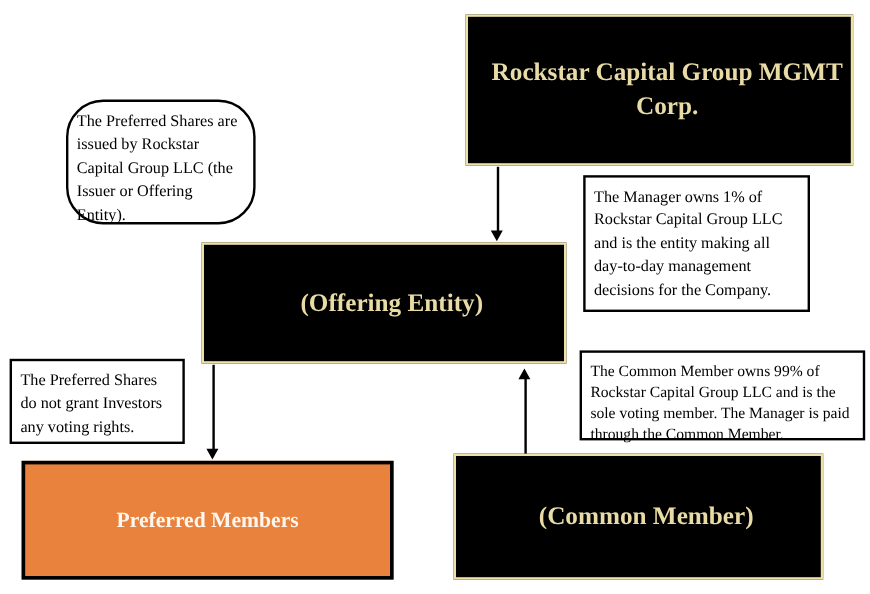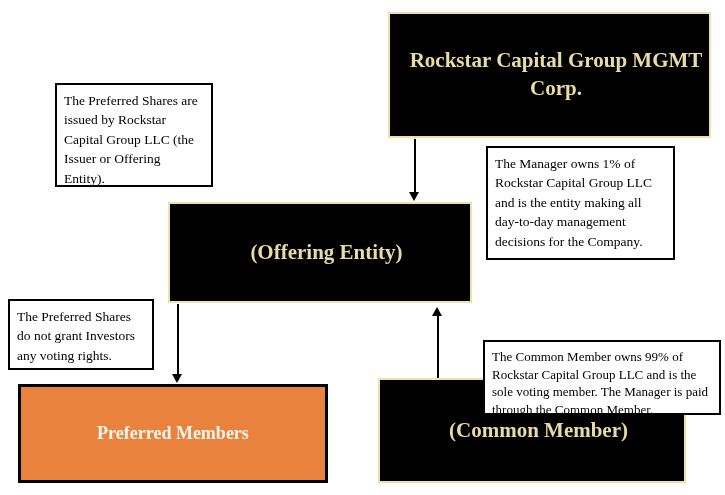--- a/index.html
+++ b/index.html
@@ -29,24 +29,24 @@
     font-weight:bold;font-size:18px;
   }
   .eline{display:block;}
   
   .note{
     position:absolute;box-sizing:border-box;background:#fff;
     border:2px solid var(--note-border,#000);
     color:#000;font-size:13.5px;line-height:1.44;
     padding:6px 7px;text-align:left;
   }
-  .note-1{left:55px;top:83px;width:158px;height:104px;}
+  .note-1{left:55px;top:83px;width:158px;height:104px;border-radius:31px;}
   .note-2{left:486px;top:146px;width:189px;height:114px;}
   .note-3{left:8px;top:299px;width:146px;height:71px;}
-  .note-4{left:483px;top:292px;width:238px;height:75px;line-height:1.35;font-size:13px;margin-top:48px;}
+  .note-4{left:483px;top:292px;width:238px;height:75px;line-height:1.35;font-size:13px;}
   
   .arrow{position:absolute;width:11px;}
   .arrow .line{position:absolute;left:4.5px;width:2px;background:var(--connector,#000);}
   .arrow .head{position:absolute;left:0;width:0;height:0;
     border-left:5.5px solid transparent;border-right:5.5px solid transparent;}
   .arrow.down .line{top:0;bottom:8px;}
   .arrow.down .head{bottom:0;border-top:9px solid var(--connector,#000);}
   .arrow.up .line{top:8px;bottom:0;}
   .arrow.up .head{top:0;border-bottom:9px solid var(--connector,#000);}
   .a-manager-offering{left:409px;top:139px;height:62px;}

